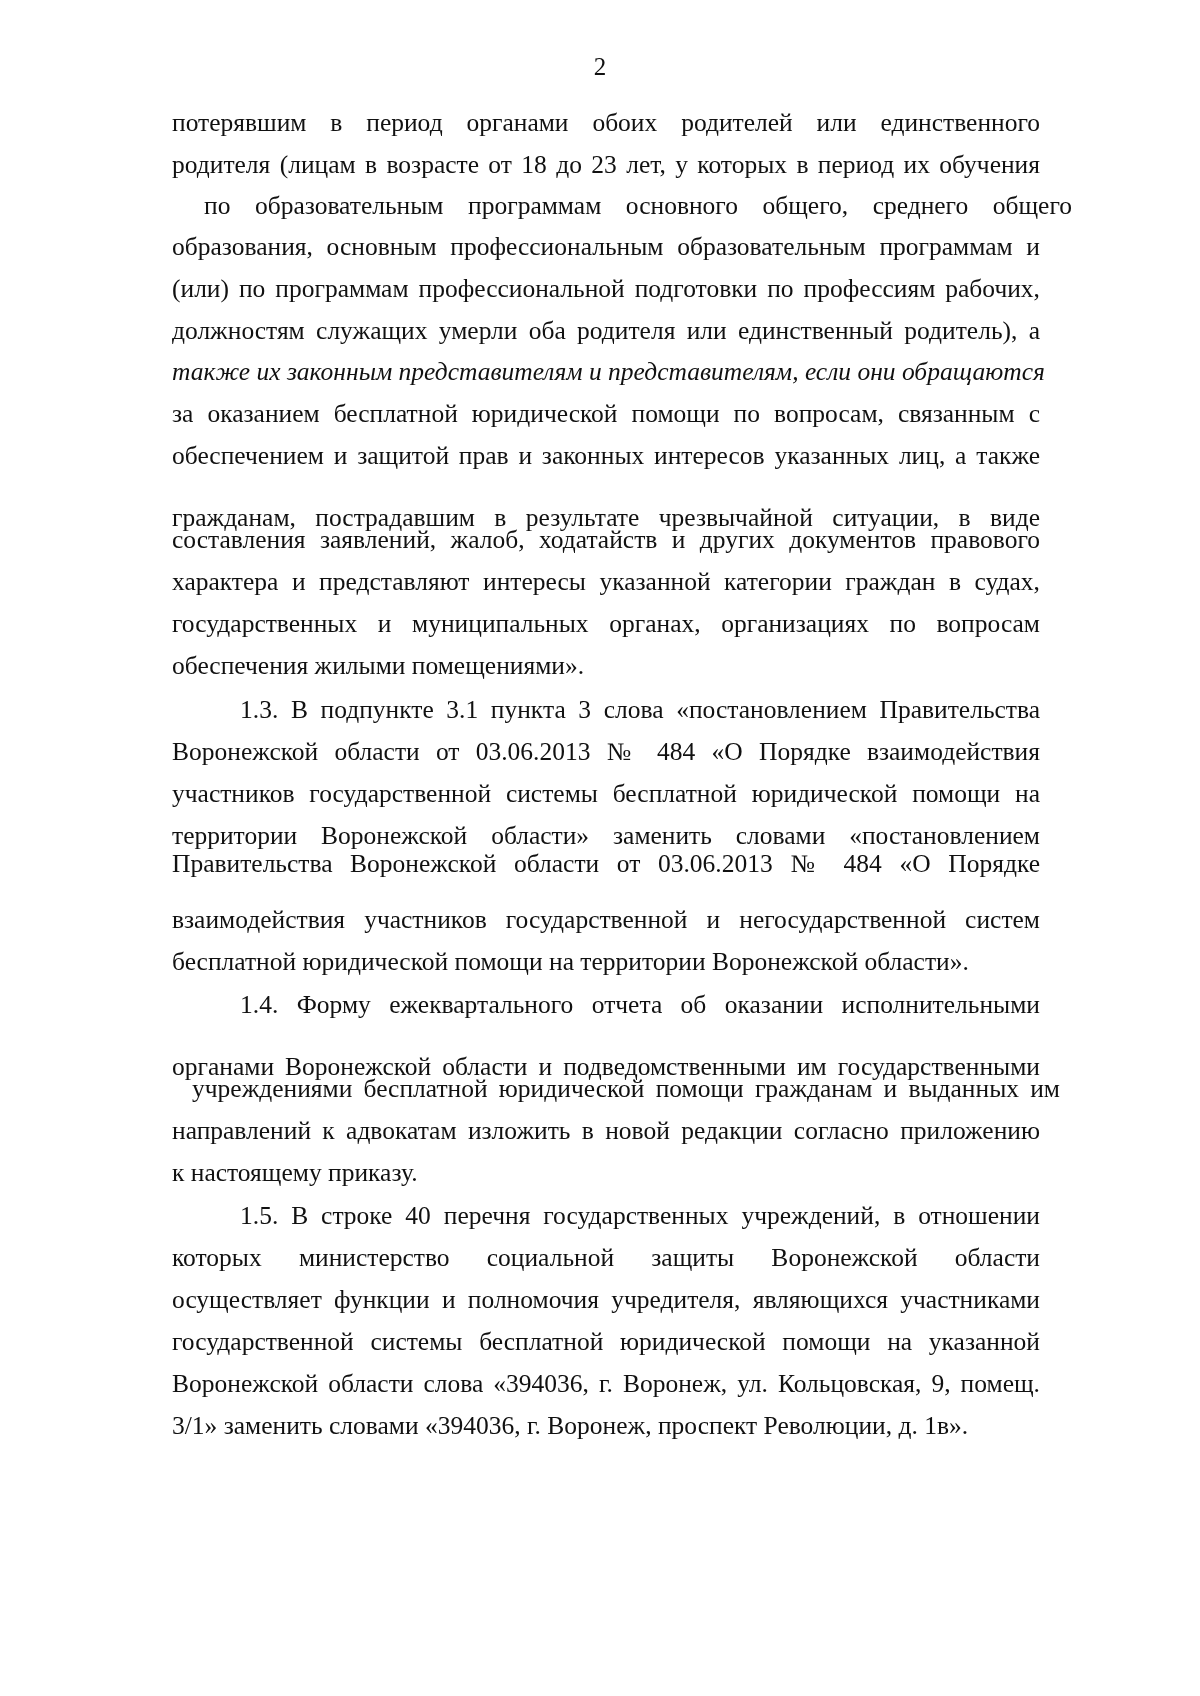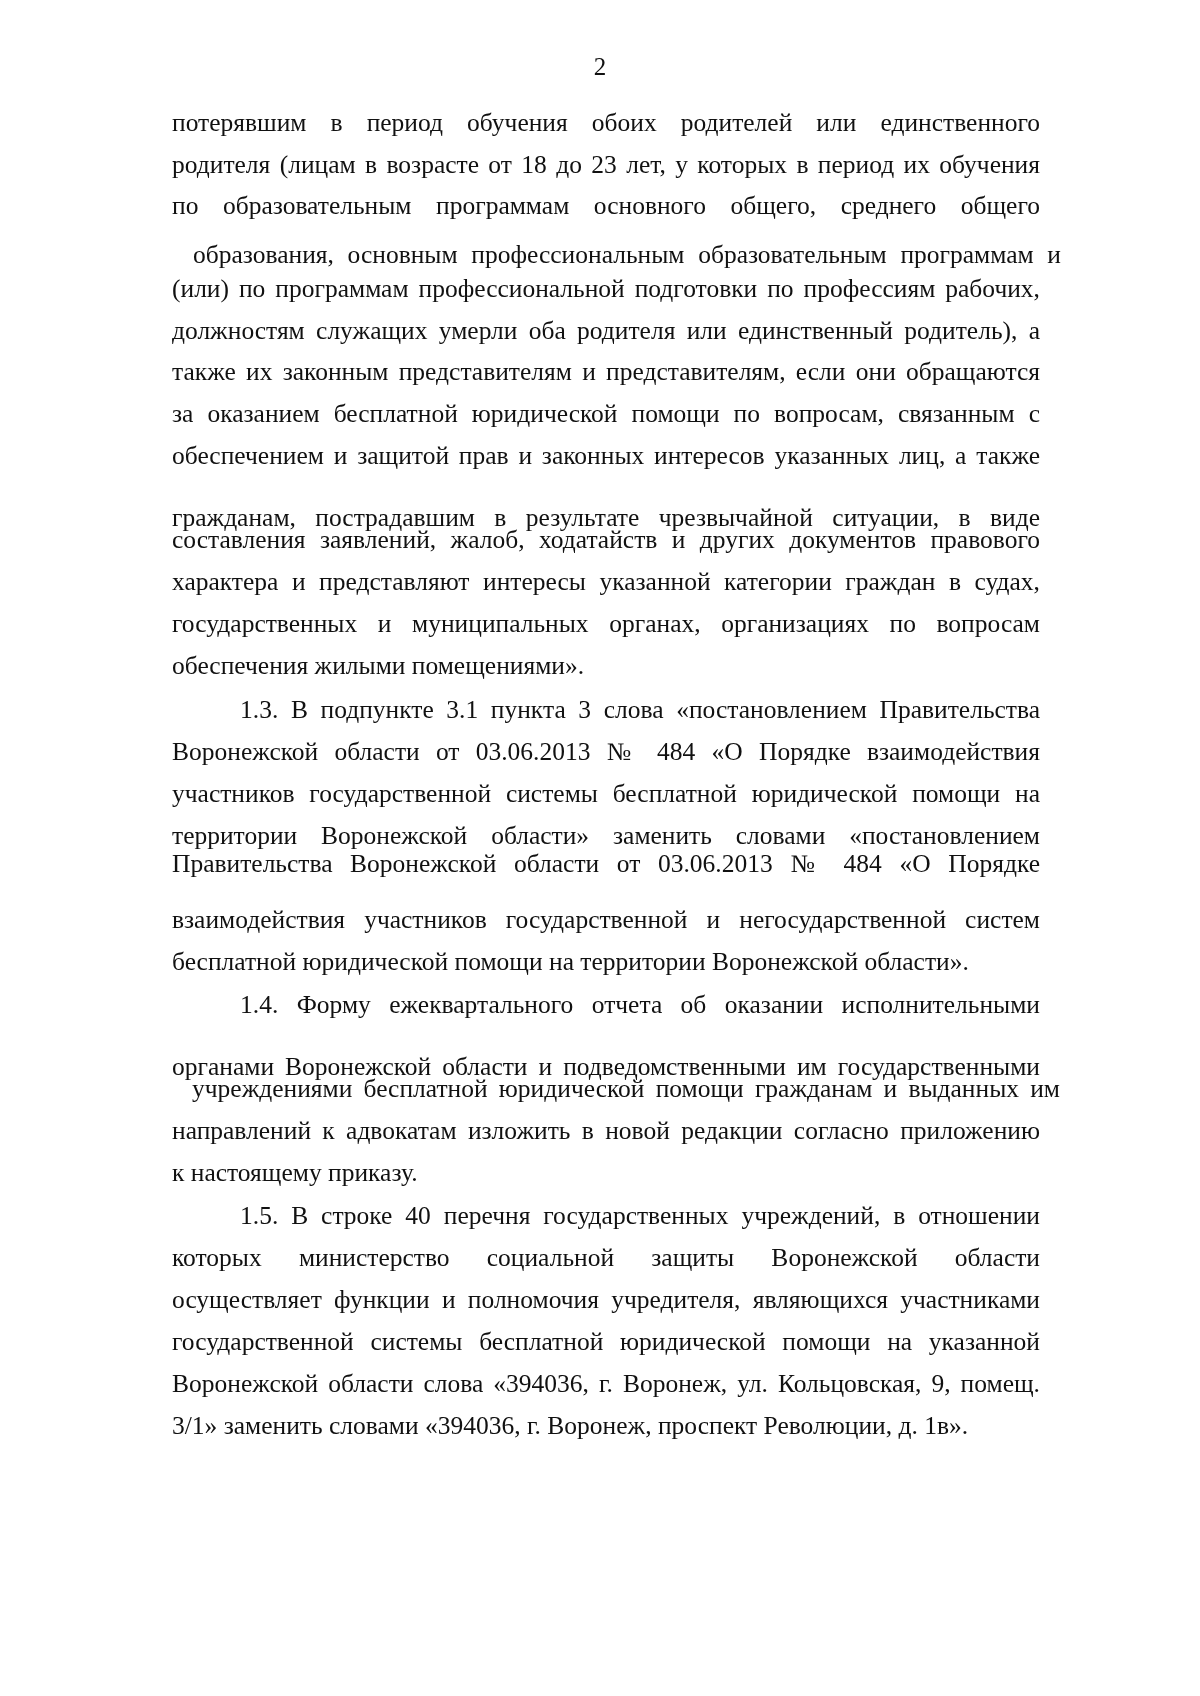--- a/index.html
+++ b/index.html
@@ -21,27 +21,27 @@
     }
     .line.last { text-align-last: left; }
     .line.indent { left: 240px; width: 800px; }
   </style>
 </head>
 <body>
 
 <div class="page">
   <div class="page-number">2</div>
   <div id="lines">
-      <div class="line" style="top: 108px;">потерявшим в период обучения обоих родителей или единственного</div>
+      <div class="line" style="top: 108px;">потерявшим в период органами обоих родителей или единственного</div>
       <div class="line" style="top: 150px;">родителя (лицам в возрасте от 18 до 23 лет, у которых в период их обучения</div>
-      <div class="line" style="top: 191px;">по образовательным программам основного общего, среднего общего</div>
-      <div class="line" style="top: 240px; margin-left: 21px;">образования, основным профессиональным образовательным программам и</div>
+      <div class="line" style="top: 191px; margin-left: 32px;">по образовательным программам основного общего, среднего общего</div>
+      <div class="line" style="top: 232px;">образования, основным профессиональным образовательным программам и</div>
       <div class="line" style="top: 274px;">(или) по программам профессиональной подготовки по профессиям рабочих,</div>
       <div class="line" style="top: 316px;">должностям служащих умерли оба родителя или единственный родитель), а</div>
-      <div class="line" style="top: 357px;">также их законным представителям и представителям, если они обращаются</div>
+      <div class="line" style="top: 357px; font-style: italic;">также их законным представителям и представителям, если они обращаются</div>
       <div class="line" style="top: 399px;">за оказанием бесплатной юридической помощи по вопросам, связанным с</div>
       <div class="line" style="top: 441px;">обеспечением и защитой прав и законных интересов указанных лиц, а также</div>
       <div class="line" style="top: 483px; margin-top: 20px;">гражданам, пострадавшим в результате чрезвычайной ситуации, в виде</div>
       <div class="line" style="top: 525px;">составления заявлений, жалоб, ходатайств и других документов правового</div>
       <div class="line" style="top: 567px;">характера и представляют интересы указанной категории граждан в судах,</div>
       <div class="line" style="top: 609px;">государственных и муниципальных органах, организациях по вопросам</div>
       <div class="line last" style="top: 651px;">обеспечения жилыми помещениями».</div>
       <div class="line indent" style="top: 695px;">1.3. В подпункте 3.1 пункта 3 слова «постановлением Правительства</div>
       <div class="line" style="top: 737px;">Воронежской области от 03.06.2013 № 484 «О Порядке взаимодействия</div>
       <div class="line" style="top: 779px;">участников государственной системы бесплатной юридической помощи на</div>

